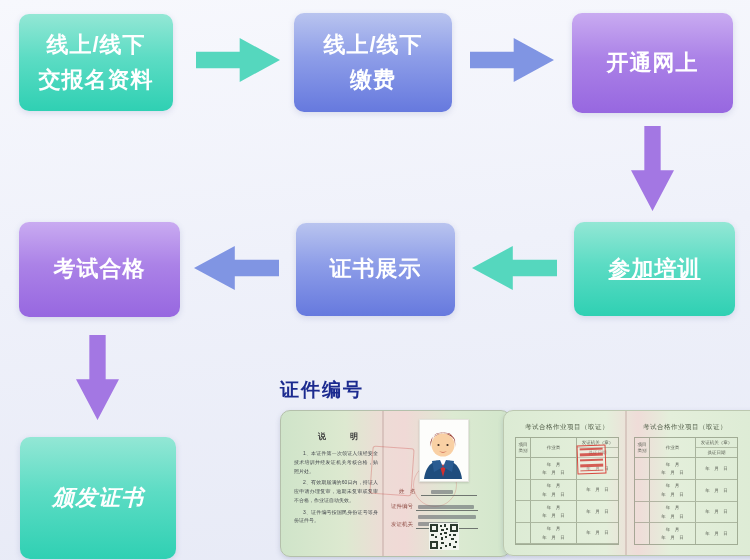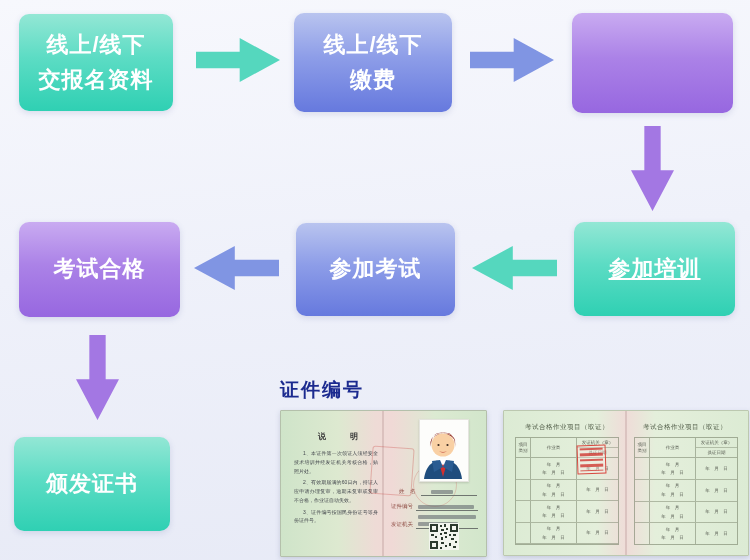--- a/index.html
+++ b/index.html
@@ -24,21 +24,21 @@
   .arrow.left{clip-path:polygon(100% 31%,48% 31%,48% 0%,0% 50%,48% 100%,48% 69%,100% 69%);}
   .arrow.down{clip-path:polygon(31% 0%,69% 0%,69% 52%,100% 52%,50% 100%,0% 52%,31% 52%);}
   .arrow.teal-a{background:#55d7be;}
   .arrow.blue-a{background:#8095e3;}
   .arrow.purple-a{background:#a377e3;}
   
   .section-title{
     position:absolute;left:280px;top:377px;font-size:19px;font-weight:bold;
     color:#1b2a8f;letter-spacing:2px;
   }
-  .cert{position:absolute;border-radius:1px;box-shadow:0 2px 5px rgba(100,110,150,.25);}
+  .cert{position:absolute;border-radius:10px;box-shadow:0 2px 5px rgba(100,110,150,.25);padding-left:24px;}
   #cert1{
     left:280px;top:410px;width:205px;height:145px;
     background:linear-gradient(90deg,#cfe4c9 0%,#dde9d0 28%,#eedbd6 46%,#f0d9d6 54%,#dcead2 75%,#d2e6cb 100%);
     border:1px solid #b4c0ab;
   }
   #cert2{
     left:503px;top:410px;width:244px;height:144px;
     background:linear-gradient(90deg,#dcebd4 0%,#e4efdb 38%,#efdcd8 50%,#e4efdb 62%,#dcebd4 100%);
     border:1px solid #bcc8b0;
   }
@@ -92,43 +92,44 @@
   <div class="arrow right teal-a" style="left:196px;top:38px;width:84px;height:44px;"></div>
 
   <div class="node blue" style="left:294px;top:13px;width:158px;height:99px;">
     <span>线上/线下</span>
     <span>缴费</span>
   </div>
 
   <div class="arrow right blue-a" style="left:470px;top:38px;width:84px;height:44px;"></div>
 
   <div class="node purple" style="left:572px;top:13px;width:161px;height:100px;">
+    <span>开通网上</span>
   </div>
 
   <div class="arrow down purple-a" style="left:631px;top:126px;width:43px;height:85px;"></div>
 
   <div class="node teal" style="left:574px;top:222px;width:161px;height:94px;text-decoration:underline;">
     <span>参加培训</span>
   </div>
 
   <div class="arrow left teal-a" style="left:472px;top:246px;width:85px;height:44px;"></div>
 
   <div class="node blue" style="left:296px;top:223px;width:159px;height:93px;">
-    <span>参加考试</span>
+    <span>证书展示</span>
   </div>
 
   <div class="arrow left blue-a" style="left:194px;top:246px;width:85px;height:44px;"></div>
 
   <div class="node purple" style="left:19px;top:222px;width:161px;height:95px;">
     <span>考试合格</span>
   </div>
 
   <div class="arrow down purple-a" style="left:76px;top:335px;width:43px;height:85px;"></div>
 
-  <div class="node teal" style="left:14px;top:437px;width:156px;height:94px;">
+  <div class="node teal" style="left:20px;top:437px;width:156px;height:122px;font-style:italic;">
     <span>颁发证书</span>
   </div>
 </div>
 
 <div class="section-title">证件编号</div>
 
 <div class="cert" id="cert1">
   <div class="spine" style="left:101px;"></div>
 
   <div class="c1-title">说　明</div>

